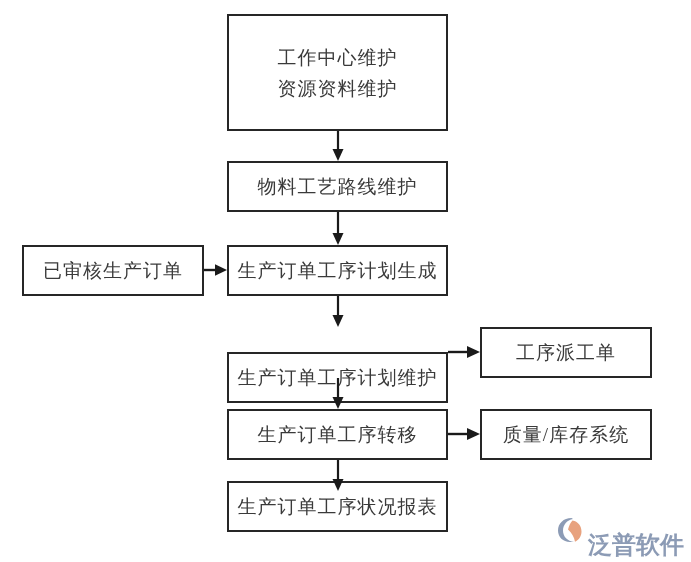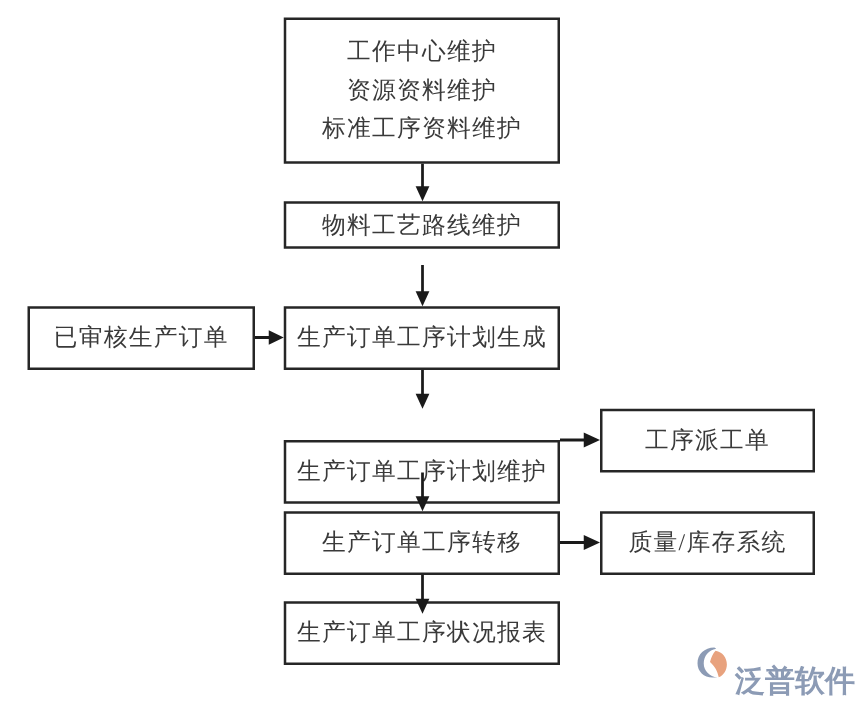--- a/index.html
+++ b/index.html
@@ -34,21 +34,21 @@
     line-height: 1.0;
     white-space: nowrap;
   }
   .node .line {
     display: block;
     padding: 3px 0;
   }
 
   #node-base      { left: 227px; top: 14px;  width: 221px; height: 117px; }
   #node-base .line{ padding: 6px 0; }
-  #node-route     { left: 227px; top: 161px; width: 221px; height: 38px; }
+  #node-route     { left: 227px; top: 161px; width: 221px; height: 51px; }
   #node-approved  { left: 22px;  top: 245px; width: 182px; height: 51px; }
   #node-gen       { left: 227px; top: 245px; width: 221px; height: 51px; }
   #node-plan      { left: 227px; top: 327px; width: 221px; height: 51px; margin-top: 25px; }
   #node-dispatch  { left: 480px; top: 327px; width: 172px; height: 51px; }
   #node-transfer  { left: 227px; top: 409px; width: 221px; height: 51px; }
   #node-qty       { left: 480px; top: 409px; width: 172px; height: 51px; }
   #node-report    { left: 227px; top: 481px; width: 221px; height: 51px; }
 
   
   .conn { position: absolute; }
@@ -94,21 +94,20 @@
   }
 </style>
 </head>
 <body>
 
 <div id="canvas">
 
   <div class="node" id="node-base">
     <span class="line">工作中心维护</span>
     <span class="line">资源资料维护</span>
-    <span class="line">标准工序资料维护</span>
   </div>
 
   <div class="node" id="node-route">
     <span class="line">物料工艺路线维护</span>
   </div>
 
   <div class="node" id="node-approved">
     <span class="line">已审核生产订单</span>
   </div>
 

